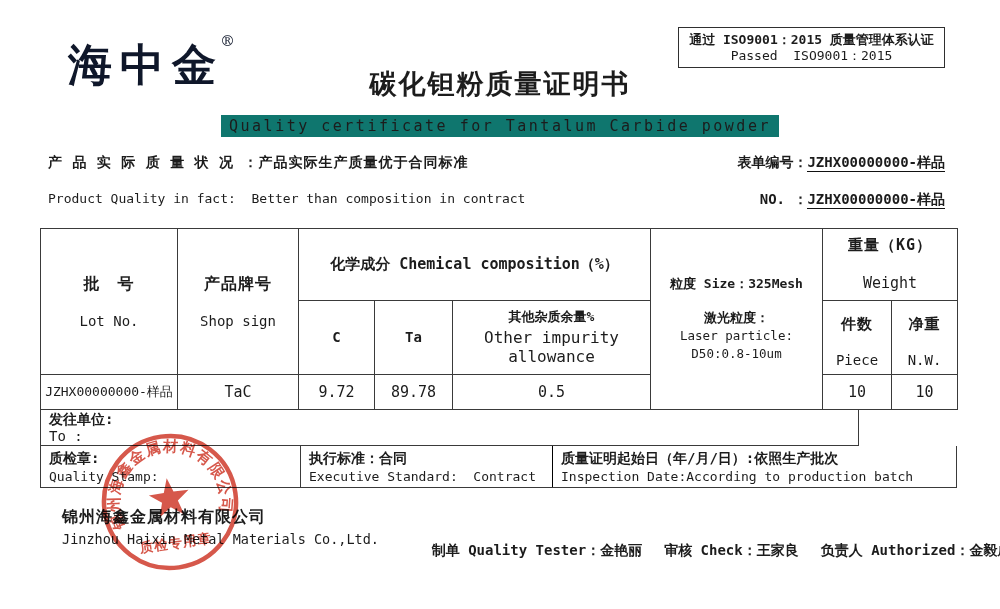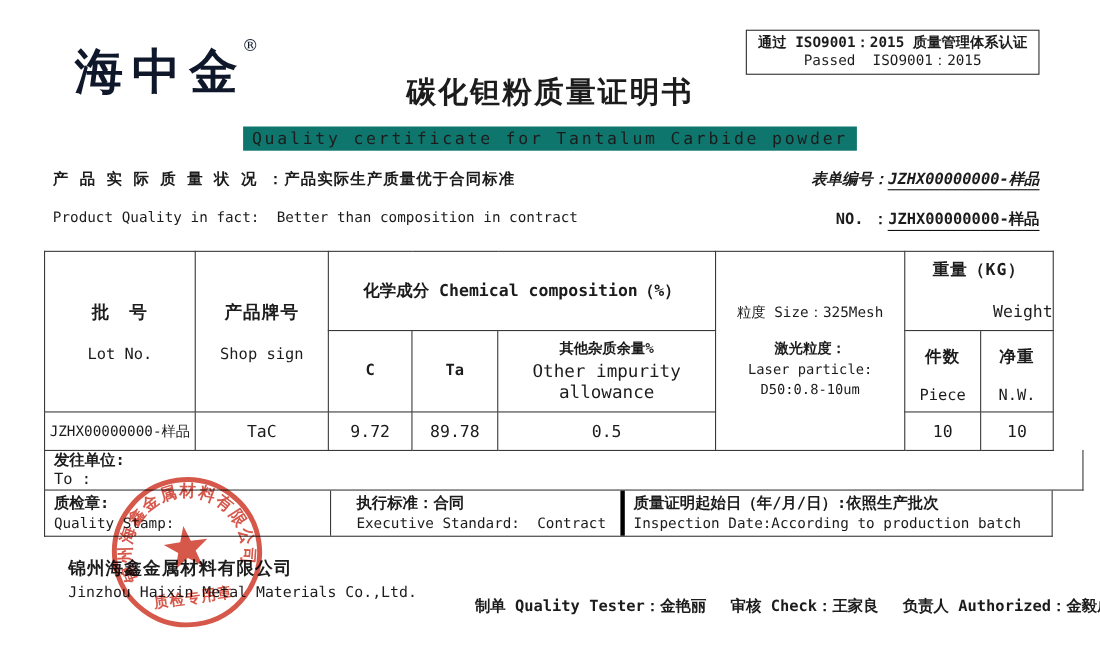--- a/index.html
+++ b/index.html
@@ -22,59 +22,59 @@
   .iso-box .l2 { font-size:13px; line-height:16px; }
   .title-cn { left:0; top:66px; width:1000px; text-align:center; font-size:27px; font-weight:700; letter-spacing:2px; }
   .title-en { left:0; top:115px; width:1000px; text-align:center; }
   .title-en span { display:inline-block; background:#0f766e; padding:2px 8px;
                    font-size:15px; letter-spacing:2.5px; font-weight:500; }
 
   
   .info-cn  { left:48px; top:154px; font-size:14px; font-weight:600; letter-spacing:1px; }
   .info-en  { left:48px; top:191px; font-size:13px; font-weight:500; }
   .ref-line { right:55px; text-align:right; font-size:14px; font-weight:600; }
-  .ref1 { top:154px;font-style:italic; } .ref2 { top:191px; }
+  .ref1 { top:154px; } .ref2 { top:191px; }
   .ref-line .val { border-bottom:1px solid #111; padding-bottom:1px; font-weight:600; }
 
   
   table.tbl { position:absolute; left:40px; top:228px; width:917px;
               border-collapse:collapse; table-layout:fixed; }
   table.tbl td { border:1px solid #3a3a3a; text-align:center; vertical-align:middle;
                  padding:0; overflow:hidden; }
   .cn { font-size:16px; font-weight:600; letter-spacing:1px; }
   .en { font-size:14px; font-weight:500; }
   td.hdr2 { height:146px; }
   td.hdr2 .cn { display:block; margin-bottom:16px; }
   td.chem { height:71px; font-size:15px; font-weight:600; }
   td.sub { height:73px; font-size:14px; font-weight:600; }
   td.other .cn { font-size:13px; display:block; margin-bottom:2px; letter-spacing:0; }
   td.other .en { font-size:16px; display:block; }
   td.size { text-align:left; vertical-align:top; padding:14px 0 0 10px; }
-  td.size .s1 { font-size:13px; font-weight:400; display:block; margin-bottom:16px; }
+  td.size .s1 { font-size:13px; font-weight:700; display:block; margin-bottom:16px; }
   td.size .s2 { font-size:13px; font-weight:600; display:block; line-height:18px; }
   td.size .s3, td.size .s4 { font-size:12.5px; display:block; line-height:18px; }
   td.wkg { height:71px; }
   td.wkg .cn { display:block; font-size:15px; margin-bottom:19px; }
-  td.wkg .en { display:block; font-size:15px;text-align:right; }
+  td.wkg .en { display:block; font-size:15px; }
   td.pn { height:73px; }
   td.pn .cn { display:block; font-size:15px; margin:8px 0 18px 0; }
   td.pn .en { display:block; font-size:14px; }
   tr.data td { height:35px; font-size:15px; font-weight:500; }
   tr.data td.lot { font-size:13px; }
 
   
-  .row4 { left:40px; top:409px; width:945px; height:37px;
+  .row4 { left:40px; top:409px; width:819px; height:37px;
           border:1px solid #3a3a3a; border-top:none; padding:2px 0 0 8px; }
   .row4 div { font-size:14px; line-height:17px; font-weight:600; }
   .row4 .en-line { font-weight:500; }
   .row5 { left:40px; top:446px; width:917px; height:42px; display:flex;
           border:1px solid #3a3a3a; border-top:none; }
   .row5 .cell { padding:3px 0 0 8px; height:100%; }
   .row5 .c1 { width:260px; border-right:1px solid #3a3a3a; }
-  .row5 .c2 { width:252px; border-right:4px solid #000000;margin-left:15px; }
+  .row5 .c2 { width:252px; border-right:1px solid #000000; }
   .row5 .c3 { flex:1; }
   .row5 .cn-line { font-size:14px; font-weight:600; line-height:19px; }
   .row5 .en-line { font-size:13px; font-weight:500; line-height:18px; }
 
   
   .company-cn { left:62px; top:507px; font-size:16px; font-weight:600; letter-spacing:1px; }
   .company-en { left:62px; top:531px; font-size:13.5px; font-weight:500; }
   .signers { left:398px; top:526px; font-size:14px; font-weight:600; white-space:pre; }
   .signers .gap { display:inline-block; width:22px; }
 

